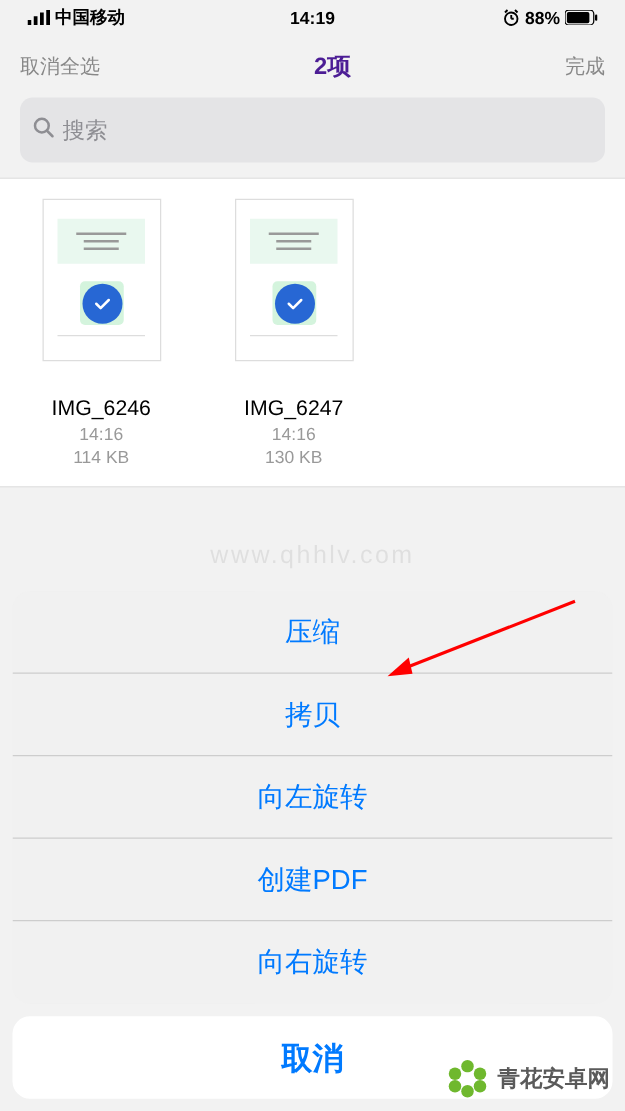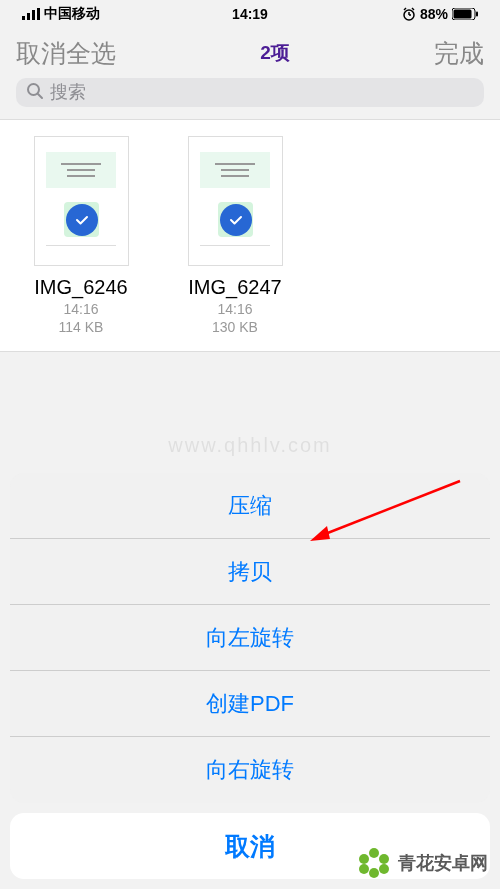--- a/index.html
+++ b/index.html
@@ -41,33 +41,33 @@
       align-items: center;
     }
     .nav-bar {
       height: 50px;
       display: flex;
       justify-content: space-between;
       align-items: center;
       padding: 0 16px;
     }
     .nav-left, .nav-right {
-      font-size: 25px;
+      font-size: 16px;
       color: #888;
     }
     .nav-title {
       font-size: 19px;
       font-weight: 600;
       color: #4c1d95;
     }
     .search-bar {
       margin: 0 16px 12px;
       background: #e4e4e6;
       border-radius: 10px;
-      height: 29px;
+      height: 52px;
       display: flex;
       align-items: center;
       padding: 0 10px;
       gap: 6px;
     }
     .search-icon {
       color: #8e8e93;
     }
     .search-input {
       border: none;
@@ -144,23 +144,23 @@
       align-items: center;
       justify-content: center;
     }
     .thumb-footer {
       width: 70px;
       height: 6px;
       border-top: 1px solid #ddd;
       margin-top: 8px;
     }
     .file-name {
-      font-size: 20px;
+      font-size: 17px;
       color: #000;
-      margin-top: 10px;
+      margin-top: 28px;
       text-align: center;
     }
     .file-meta {
       font-size: 14px;
       color: #999;
       text-align: center;
       margin-top: 2px;
     }
     .action-sheet {
       position: absolute;

